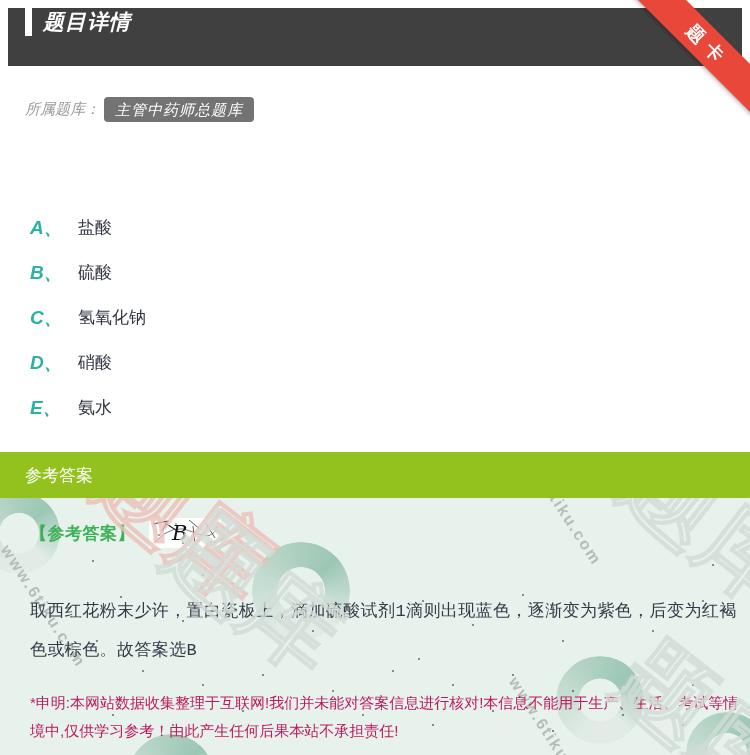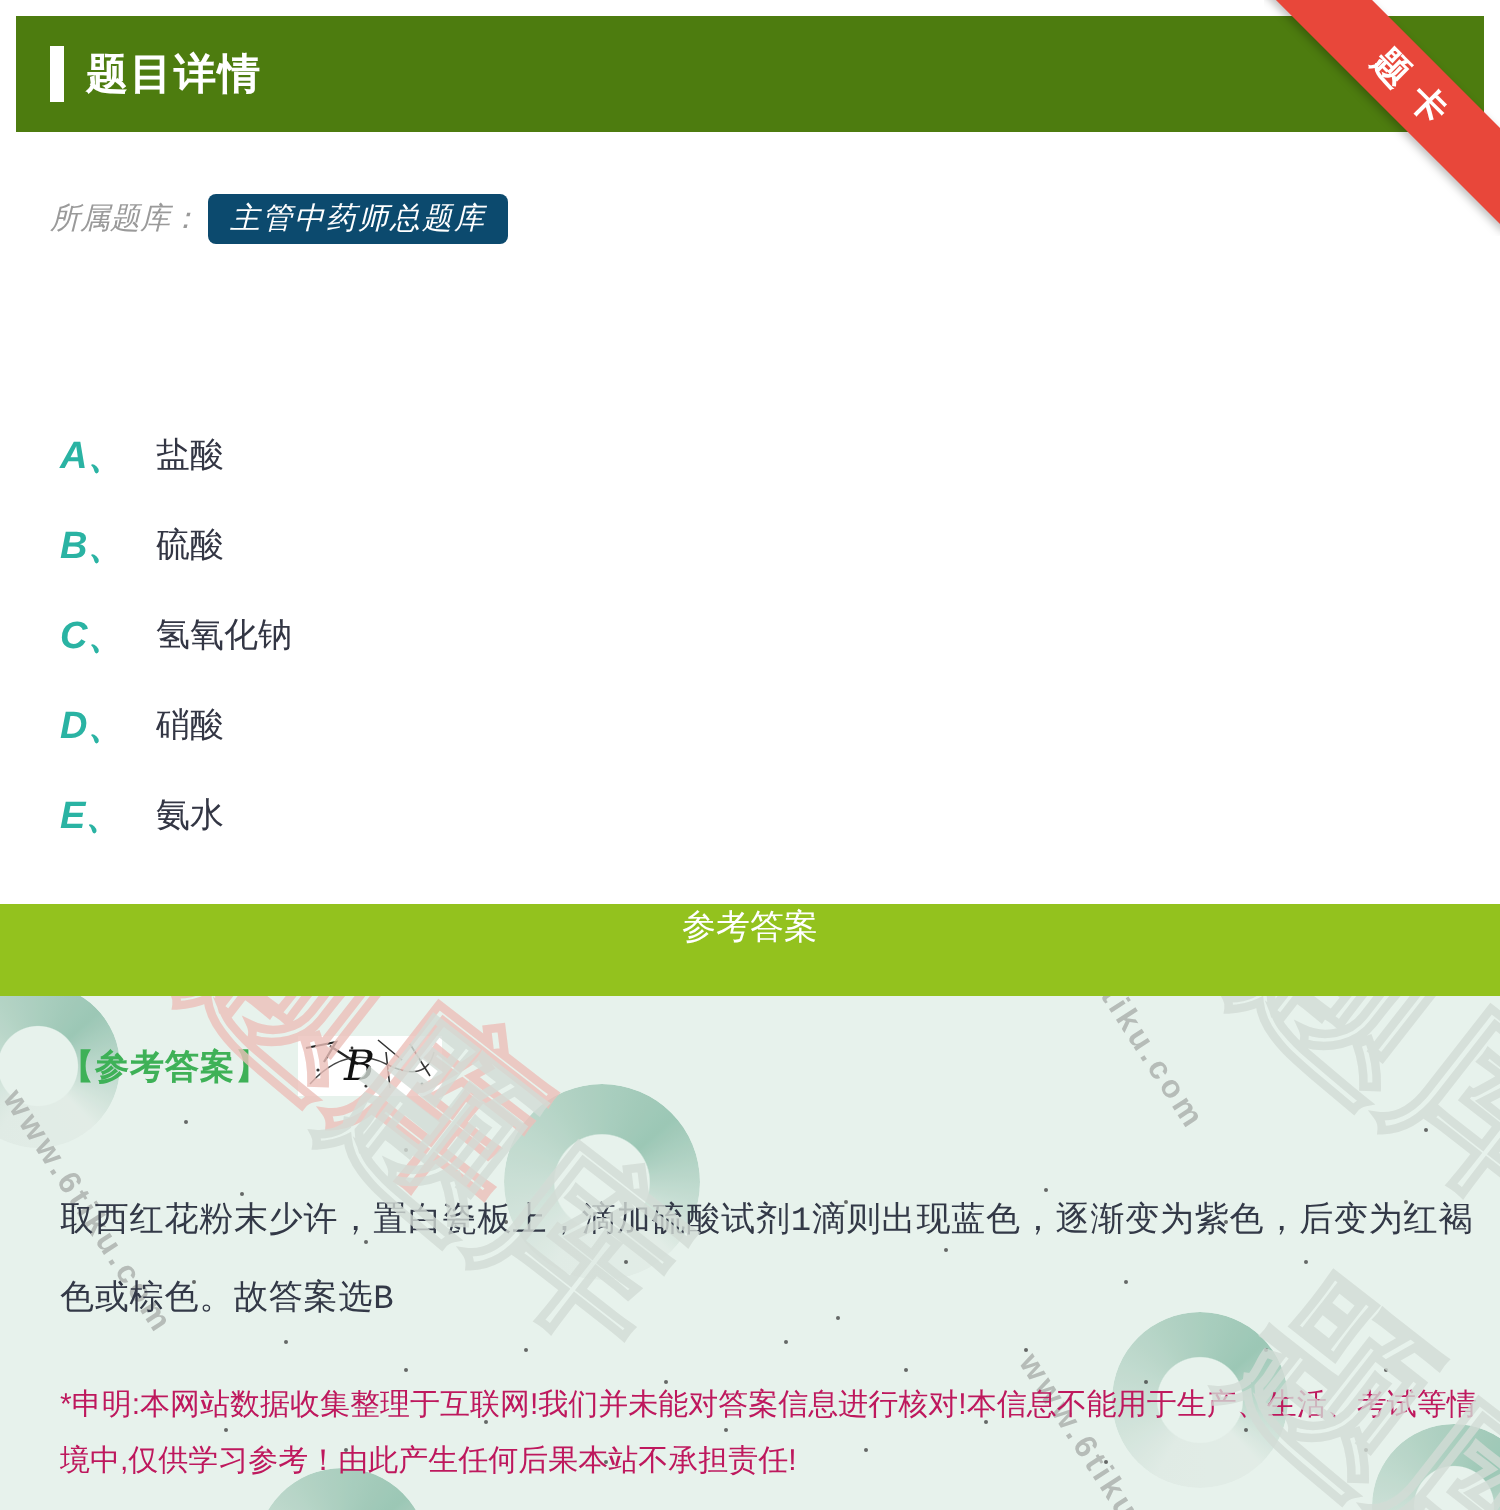--- a/index.html
+++ b/index.html
@@ -4,21 +4,21 @@
 <style>
   html,body{margin:0;padding:0;}
   body{
     width:750px;height:755px;position:relative;overflow:hidden;
     background:#ffffff;
     font-family:"Liberation Sans","DejaVu Sans",sans-serif;
   }
   
   .header{
     position:absolute;left:8px;top:8px;width:734px;height:58px;
-    background:#4d7c0f;display:flex;align-items:center;
+    background:#404040;display:flex;align-items:flex-start;font-style:italic;
   }
   .header-accent{
     width:7px;height:28px;background:#ffffff;margin-left:17px;flex:0 0 auto;
   }
   .header-title{
     color:#ffffff;font-size:21px;font-weight:bold;margin-left:11px;letter-spacing:1px;
   }
   
   .ribbon-wrap{position:absolute;top:0;right:0;width:118px;height:118px;overflow:hidden;z-index:6;}
   .ribbon-fold-left{position:absolute;top:0;left:38px;width:14px;height:11px;
@@ -37,35 +37,35 @@
     width:689px;font-size:23px;line-height:39px;color:#333947;letter-spacing:.5px;
   }
   .q-type-badge{
     display:inline-block;background:#e94a38;color:#fff;font-size:15px;font-weight:bold;
     line-height:24px;padding:0 9px;border-radius:4px;margin-right:10px;
     position:relative;top:-3px;letter-spacing:1px;
   }
   .bank-row{margin-top:17px;display:flex;align-items:center;font-style:italic;}
   .bank-label{color:#9a9a9a;font-size:15px;}
   .bank-badge{
-    display:inline-block;background:#0c4a6e;color:#fff;font-size:15px;
+    display:inline-block;background:#737373;color:#fff;font-size:15px;
     line-height:25px;padding:0 11px;border-radius:4px;margin-left:4px;letter-spacing:1px;
   }
   
   .options{position:absolute;left:30px;top:205px;width:680px;}
   .option-row{height:45px;display:flex;align-items:center;}
   .option-letter{
     width:36px;color:#2ab3a3;font-size:19px;font-weight:bold;font-style:italic;flex:0 0 auto;
   }
   .option-text{color:#333644;font-size:17px;margin-left:12px;}
   
   .answer-bar{
     position:absolute;left:0;top:452px;width:750px;height:46px;background:#93c21e;
     display:flex;align-items:center;
-    box-sizing:border-box;padding:0 25px;color:#ffffff;font-size:17px;z-index:4;flex-direction:column;
+    box-sizing:border-box;padding:0 25px;color:#ffffff;font-size:17px;z-index:4;
   }
   
   .panel{
     position:absolute;left:0;top:498px;width:750px;height:257px;
     background:#e7f2ec;overflow:hidden;
   }
   .panel-content{position:relative;z-index:1;}
   .ans-row{position:absolute;left:30px;top:20px;display:flex;align-items:center;z-index:1;}
   .green-label{color:#3eb157;font-size:17px;font-weight:bold;letter-spacing:.5px;}
   .captcha{margin-left:14px;width:72px;height:30px;display:block;background:#ffffff;}

